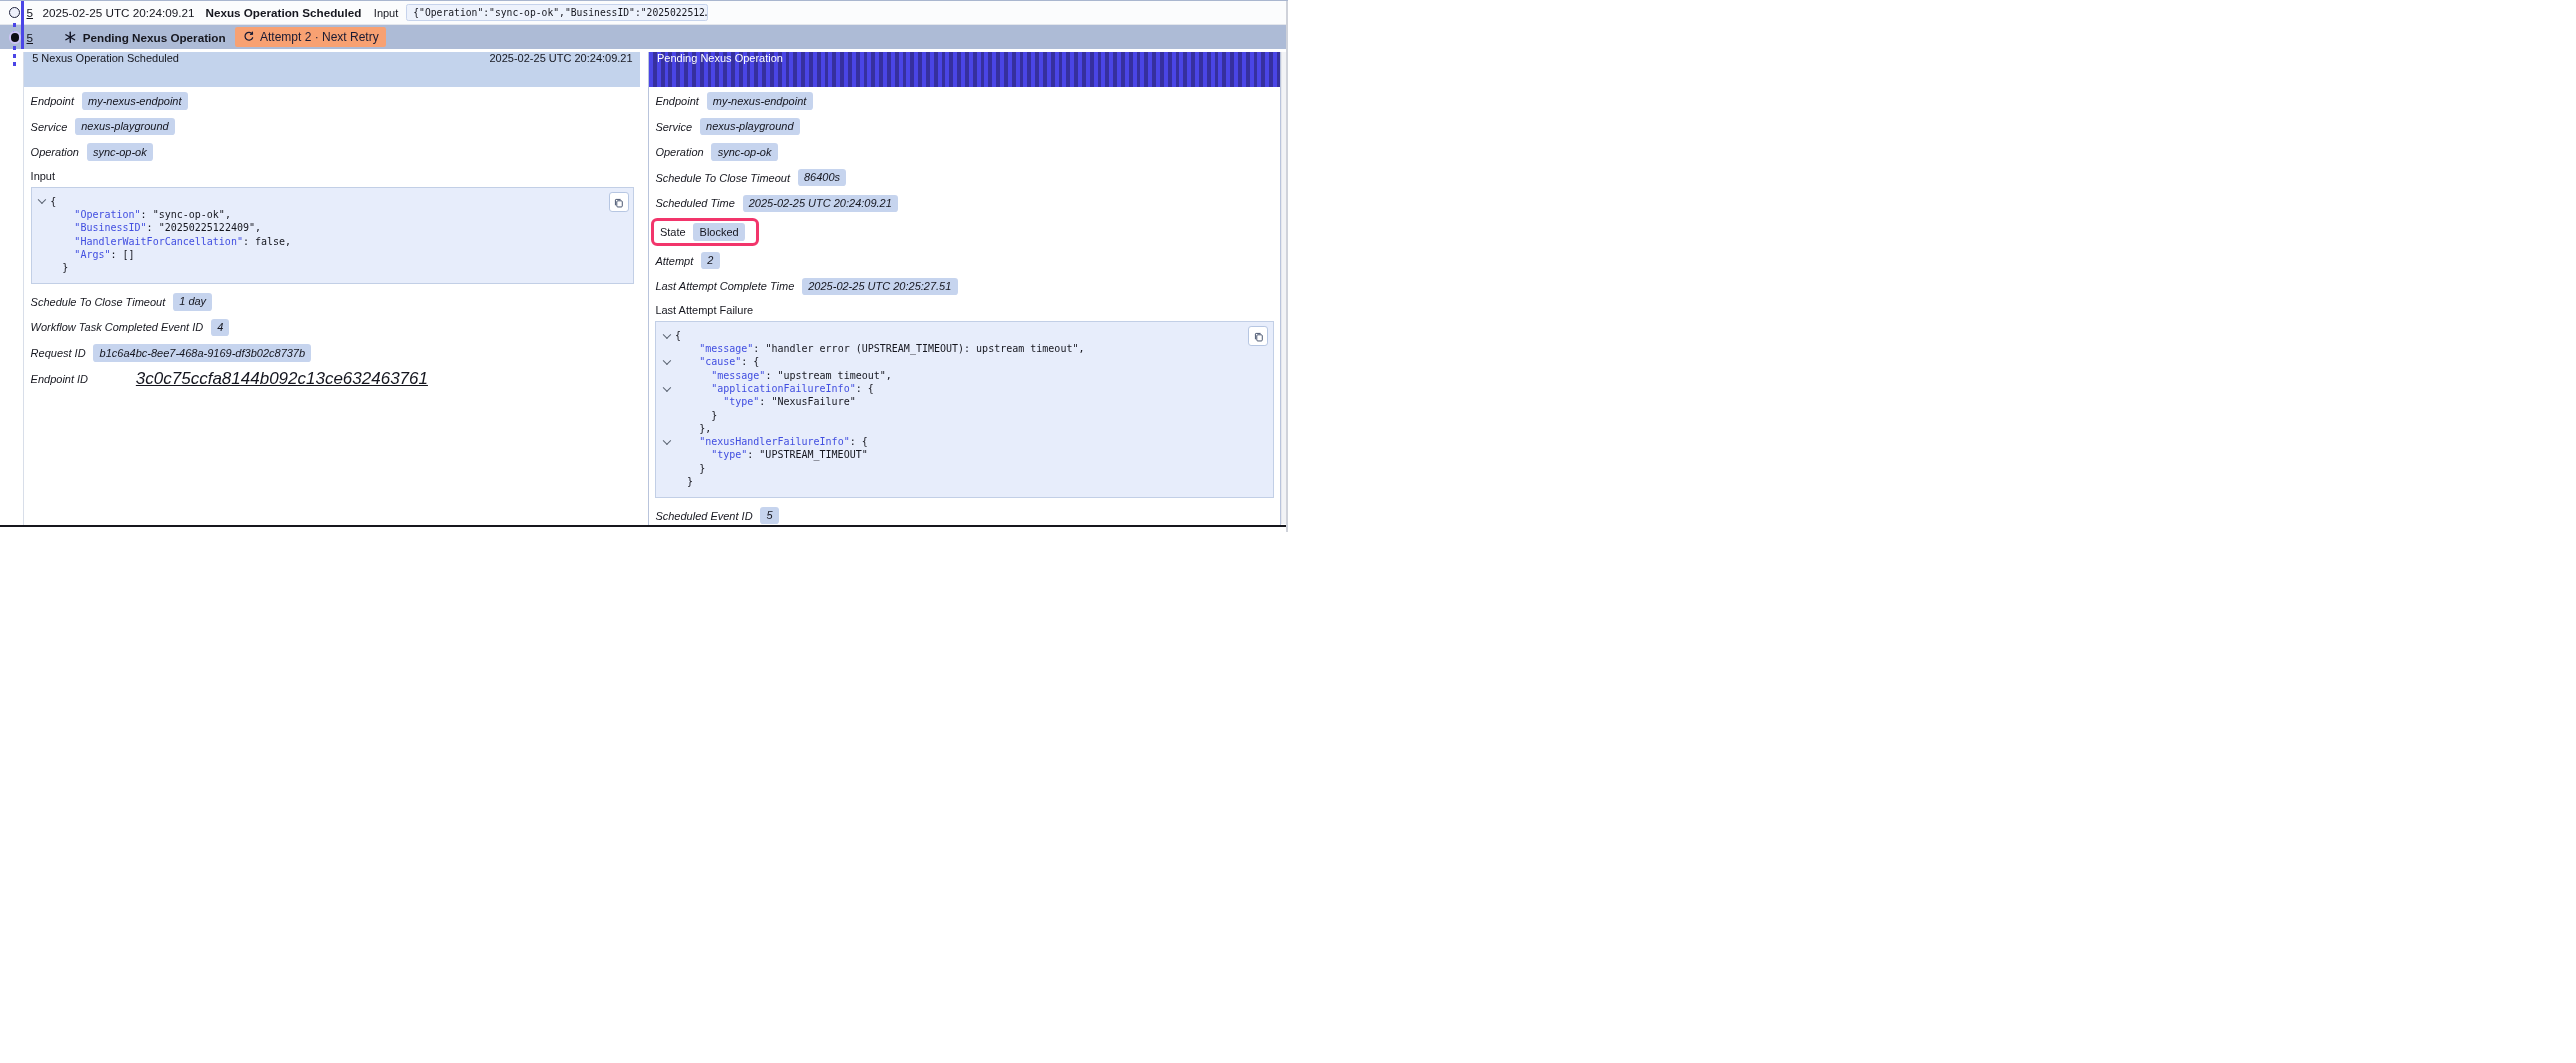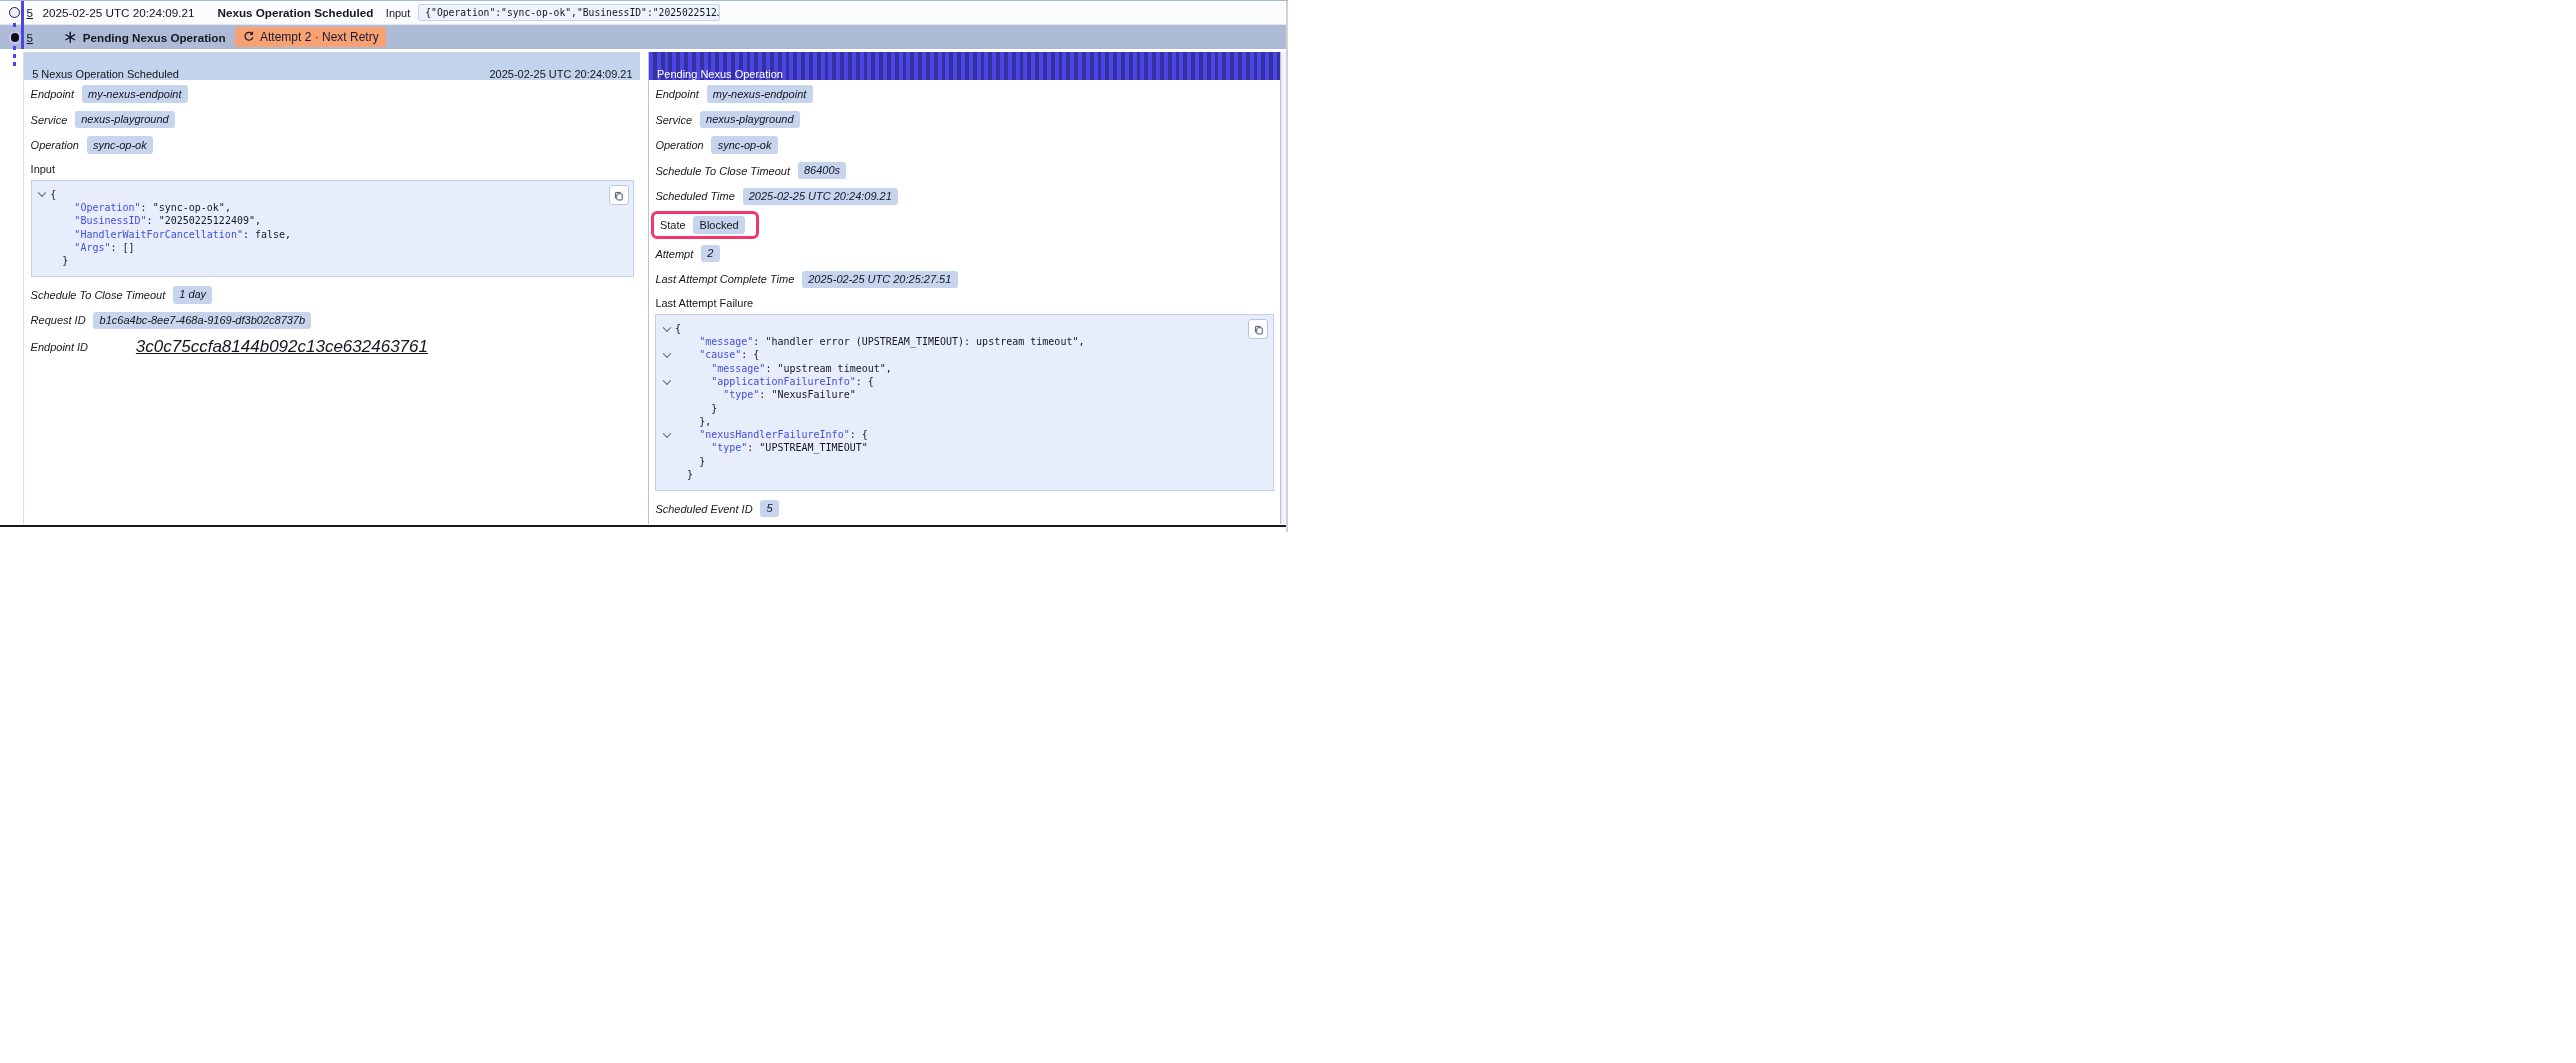--- a/index.html
+++ b/index.html
@@ -7,21 +7,21 @@
     position:relative;width:1288px;height:532px;background:#fff;
     font-family:"Liberation Sans",sans-serif;color:#16171f;overflow:hidden;
     border-top:1.6px solid #a9b6cf;box-sizing:border-box;
   }
   
   .erow{position:absolute;left:0;right:0;display:flex;align-items:center;padding-left:26.5px;font-size:11.7px;}
   .erow1{top:0;height:23.4px;background:#fbfcfd;border-bottom:0.8px solid #e3e6ec;}
   .erow2{top:24px;height:24px;background:#adbbd6;}
   .idlink{color:#14151e;text-decoration:underline;cursor:pointer;}
   .ets{margin-left:9.4px;}
-  .etitle{margin-left:23px;font-weight:bold;}
+  .etitle{margin-left:11px;font-weight:bold;}
   .inlabel{margin-left:12.5px;font-size:11px;}
   .inchip{
     margin-left:7.8px;font-family:"DejaVu Sans Mono",monospace;font-size:9.7px;
     background:#edf2fc;border:0.8px solid #c6d3ec;border-radius:2.3px;padding:1.6px 6.2px 2.3px;
     max-width:288px;white-space:nowrap;overflow:hidden;
   }
   .aster{margin-left:31px;display:inline-flex;}
   .badge{
     margin-left:9.4px;display:inline-flex;align-items:center;gap:5.5px;
     background:#f8a172;color:#191a33;border-radius:2.3px;padding:2.3px 7.8px 3.1px;font-size:12px;
@@ -32,21 +32,21 @@
     background:repeating-linear-gradient(180deg,#4a45e6 0 3.9px,transparent 3.9px 7.8px);}
   .tl-c1{position:absolute;left:8.6px;top:5.5px;width:9.4px;height:9.4px;border-radius:50%;
     background:#eef1fb;border:1.9px solid #20243c;}
   .tl-c2{position:absolute;left:8.6px;top:30px;width:8.6px;height:8.6px;border-radius:50%;
     background:#0c0c14;border:2.3px solid #cdc4f6;}
   
   .panels{position:absolute;top:51px;left:23.4px;display:flex;gap:7.8px;z-index:1;}
   .panel{background:#fff;}
   .panel.left{width:616px;border-left:0.8px solid #d8dee9;min-height:472px;}
   .panel.right{width:633px;border-left:0.8px solid #b9c4dc;border-right:0.8px solid #b9c4dc;min-height:472px;box-sizing:border-box;}
-  .phead{height:28px;display:flex;align-items:flex-end;justify-content:space-between;
+  .phead{height:35px;display:flex;align-items:flex-start;justify-content:space-between;
     background:#c3d3ec;padding:0 7.8px;font-size:11px;}
   .phead.striped{
     background:repeating-linear-gradient(90deg,#4a45e6 0 3.9px,#36309f 3.9px 7.8px);
     color:#fff;justify-content:flex-start;}
   .frow{display:flex;align-items:center;gap:7.8px;padding:2.3px 6.2px;min-height:18.7px;margin-top:2.3px;font-size:11px;font-style:italic;}
   .chip{background:#c6d4ee;border-radius:3.1px;padding:2.3px 6.2px 3.1px;font-size:11px;color:#14151e;}
   .seclabel{padding:6.2px 6.2px 1.6px;font-size:11px;}
   .codeblock{position:relative;margin:3.1px 6.2px 0;background:#e7edfb;border:0.8px solid #c2cfe6;
     padding:7px 7.8px 8.6px 4.7px;font-family:"DejaVu Sans Mono",monospace;font-size:10px;}
   .cline{display:flex;line-height:13.3px;height:13.3px;}
@@ -166,20 +166,24 @@
             <span class="gutter"></span>
             <span class="code"><span class="jt">  }</span></span>
           </div>
         </div>
       <div style="margin-top:6.2px;">
   <div class="frow">
     <span>Schedule To Close Timeout</span>
     <span class="chip">1 day</span>
   </div>
 
+  <div class="frow">
+    <span>Workflow Task Completed Event ID</span>
+    <span class="chip">4</span>
+  </div>
 
   <div class="frow">
     <span>Request ID</span>
     <span class="chip">b1c6a4bc-8ee7-468a-9169-df3b02c8737b</span>
   </div>
 </div>
       <div class="frow">
         <span>Endpoint ID</span>
         <a class="ulink">3c0c75ccfa8144b092c13ce632463761</a>
       </div>

